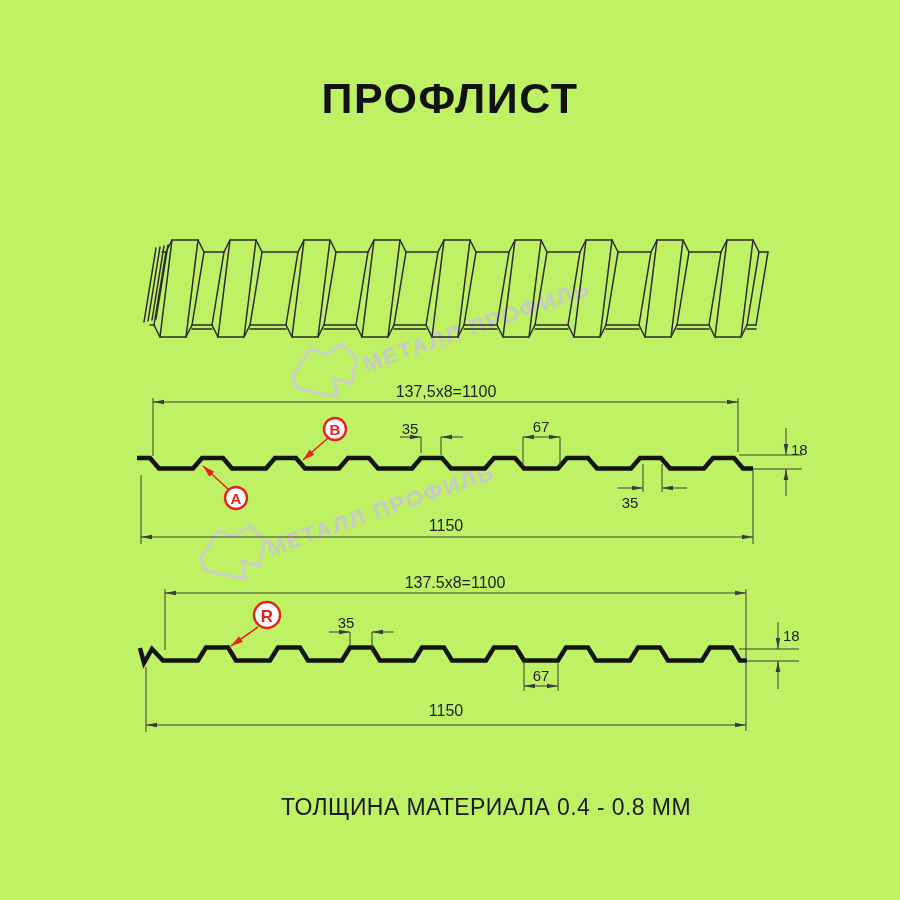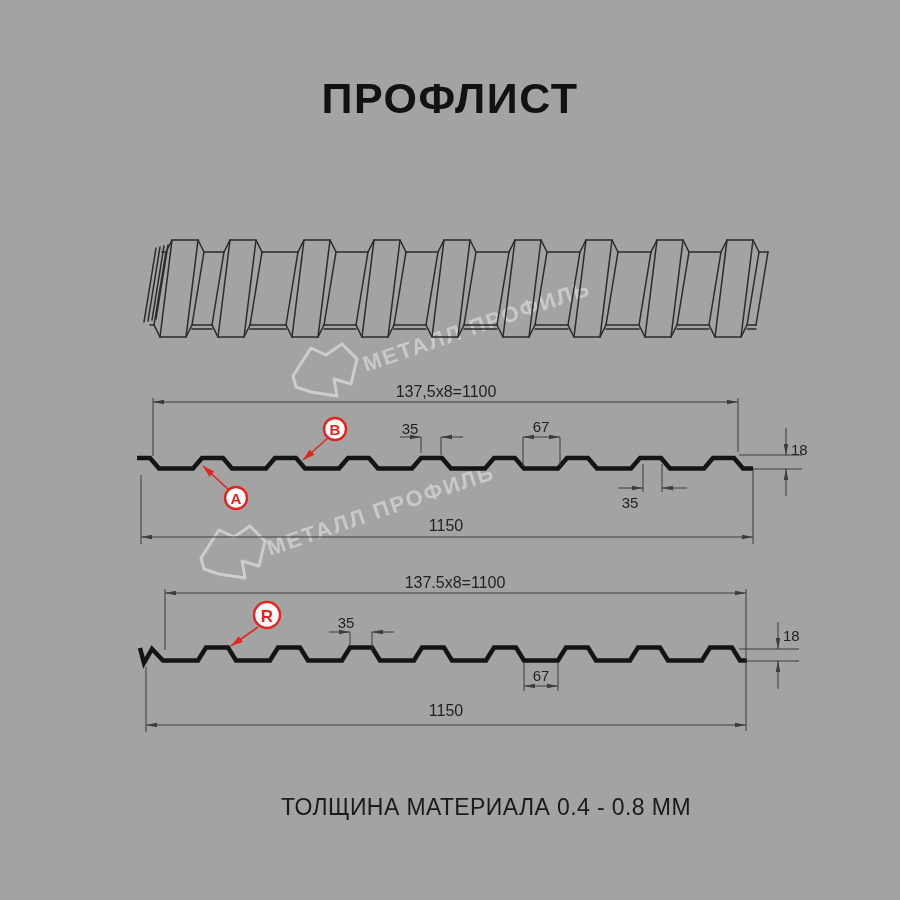--- a/index.html
+++ b/index.html
@@ -1,16 +1,16 @@
 <!DOCTYPE html>
 <html><head>
 <meta charset="utf-8">
 <style>
   html,body{margin:0;padding:0;background:#fff;}
-  .canvas{position:relative;width:900px;height:900px;background:#a3a3a3;overflow:hidden;
+  .canvas{position:relative;width:900px;height:900px;background:#bef264;overflow:hidden;
           font-family:"Liberation Sans",sans-serif;color:#141414;}
   .title{position:absolute;top:74px;left:0;width:900px;text-align:center;
          font-size:43px;font-weight:bold;letter-spacing:1.5px;color:#121212;}
   .subtitle{position:absolute;top:130px;left:0;width:900px;text-align:center;
          font-size:22px;font-weight:500;letter-spacing:1px;color:#1a1a1a;}
   .footer{position:absolute;top:794px;left:0;width:900px;text-align:center;
          font-size:23px;font-weight:500;letter-spacing:.4px;color:#1a1a1a;margin-left:36px;}
   svg.draw{position:absolute;top:0;left:0;}
   .dim{font-size:15px;fill:#222;font-family:"Liberation Sans",sans-serif;}
   .big{font-size:16px;}

